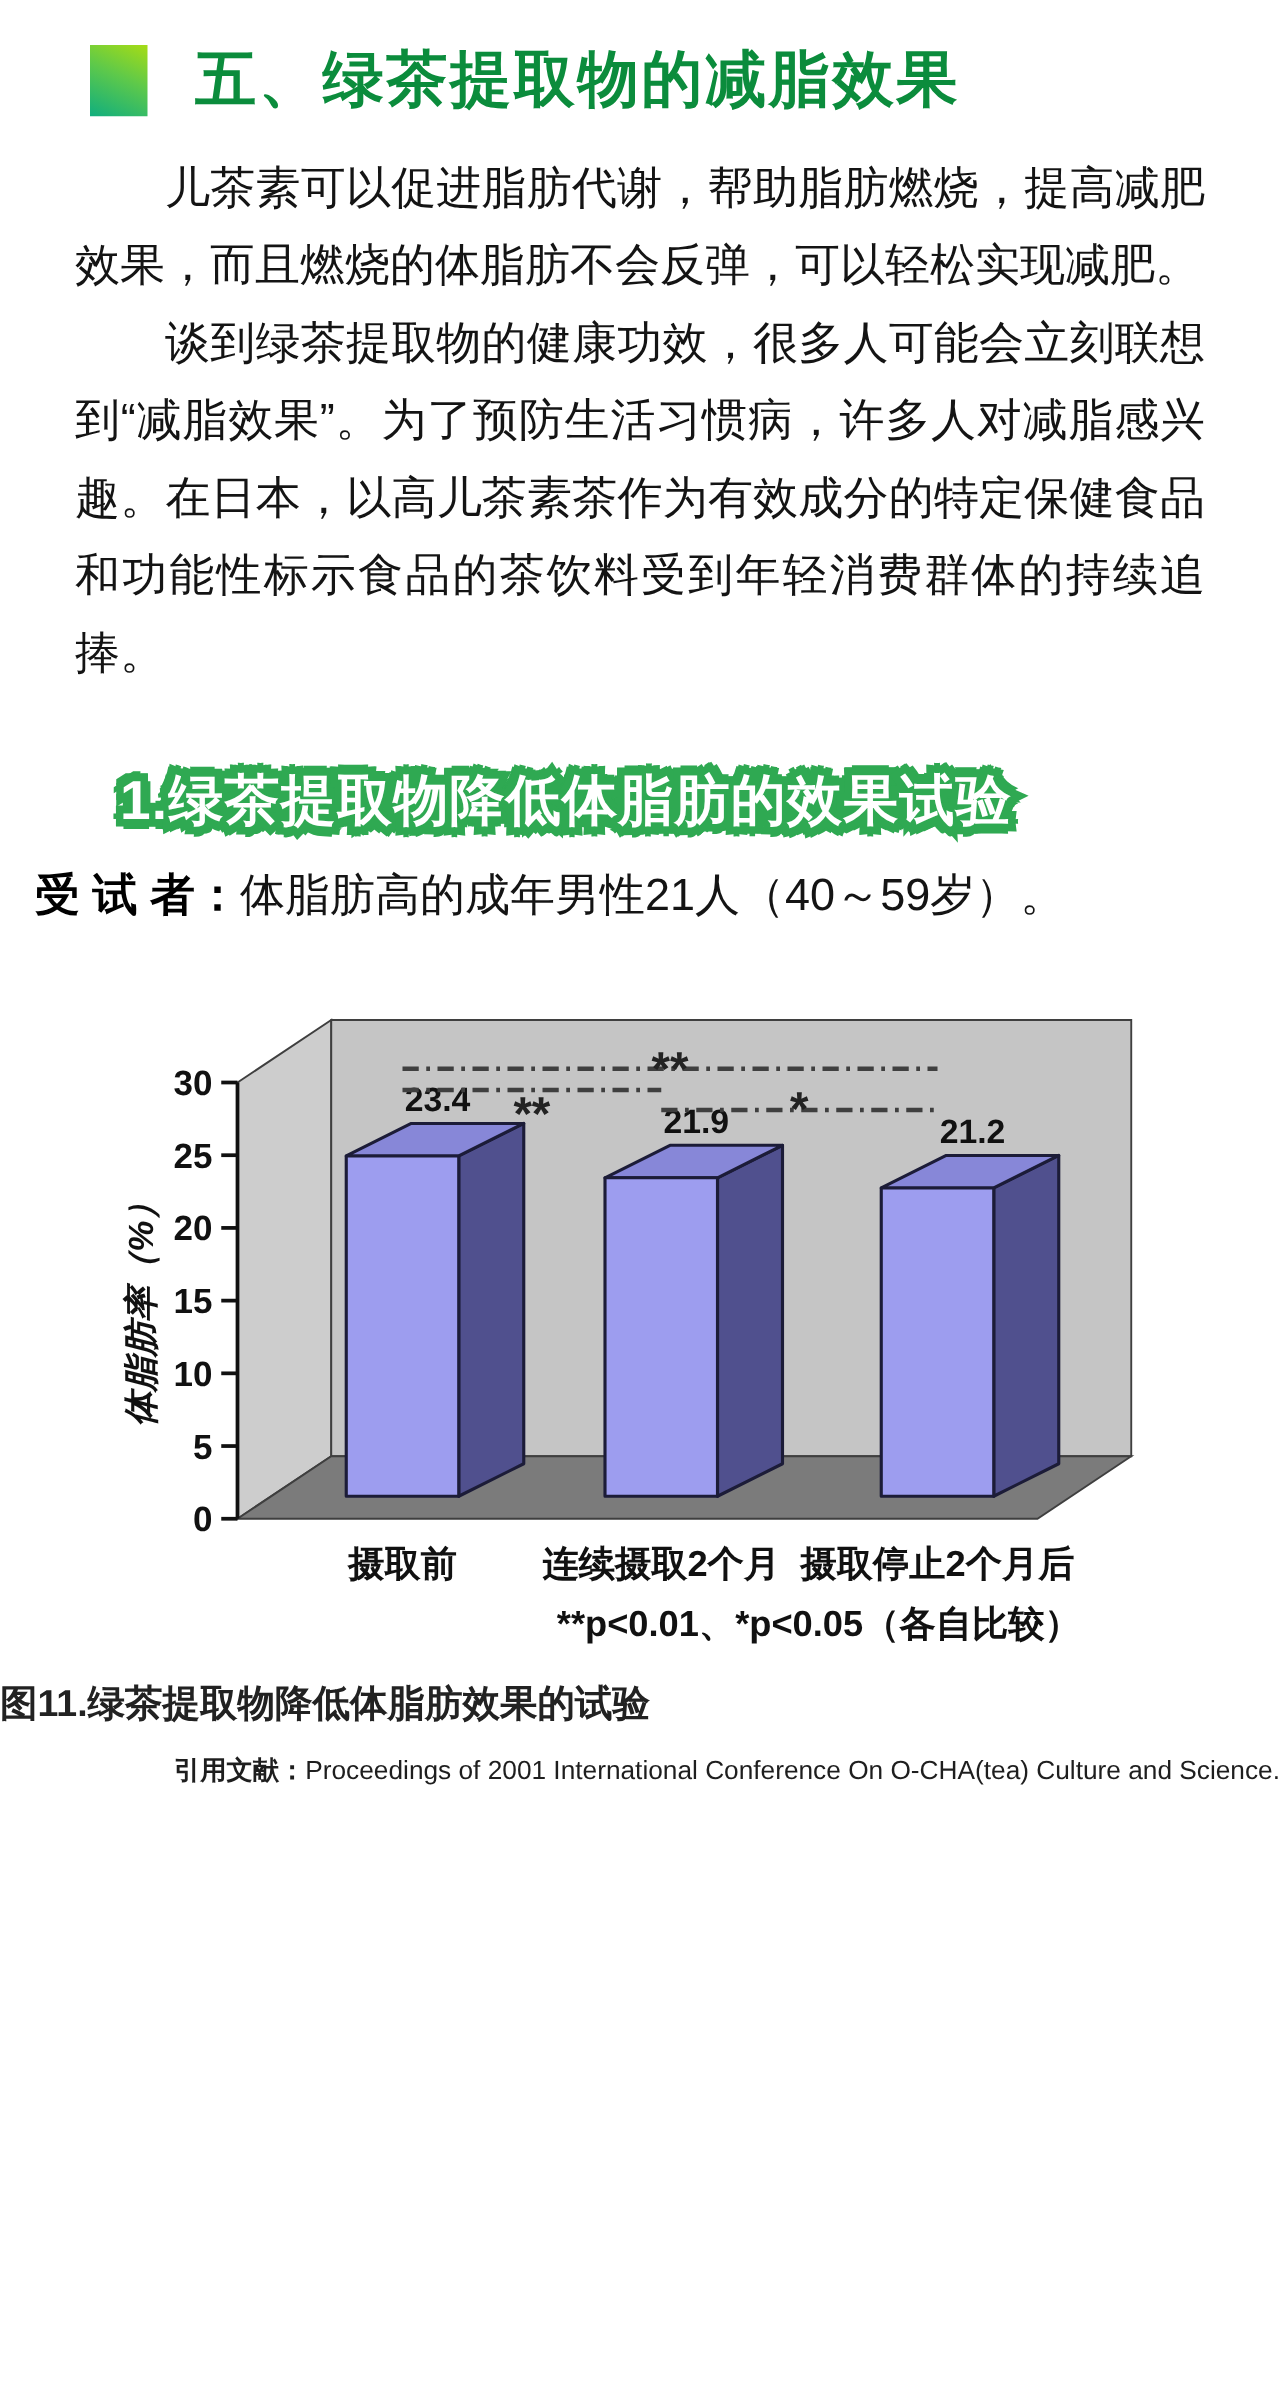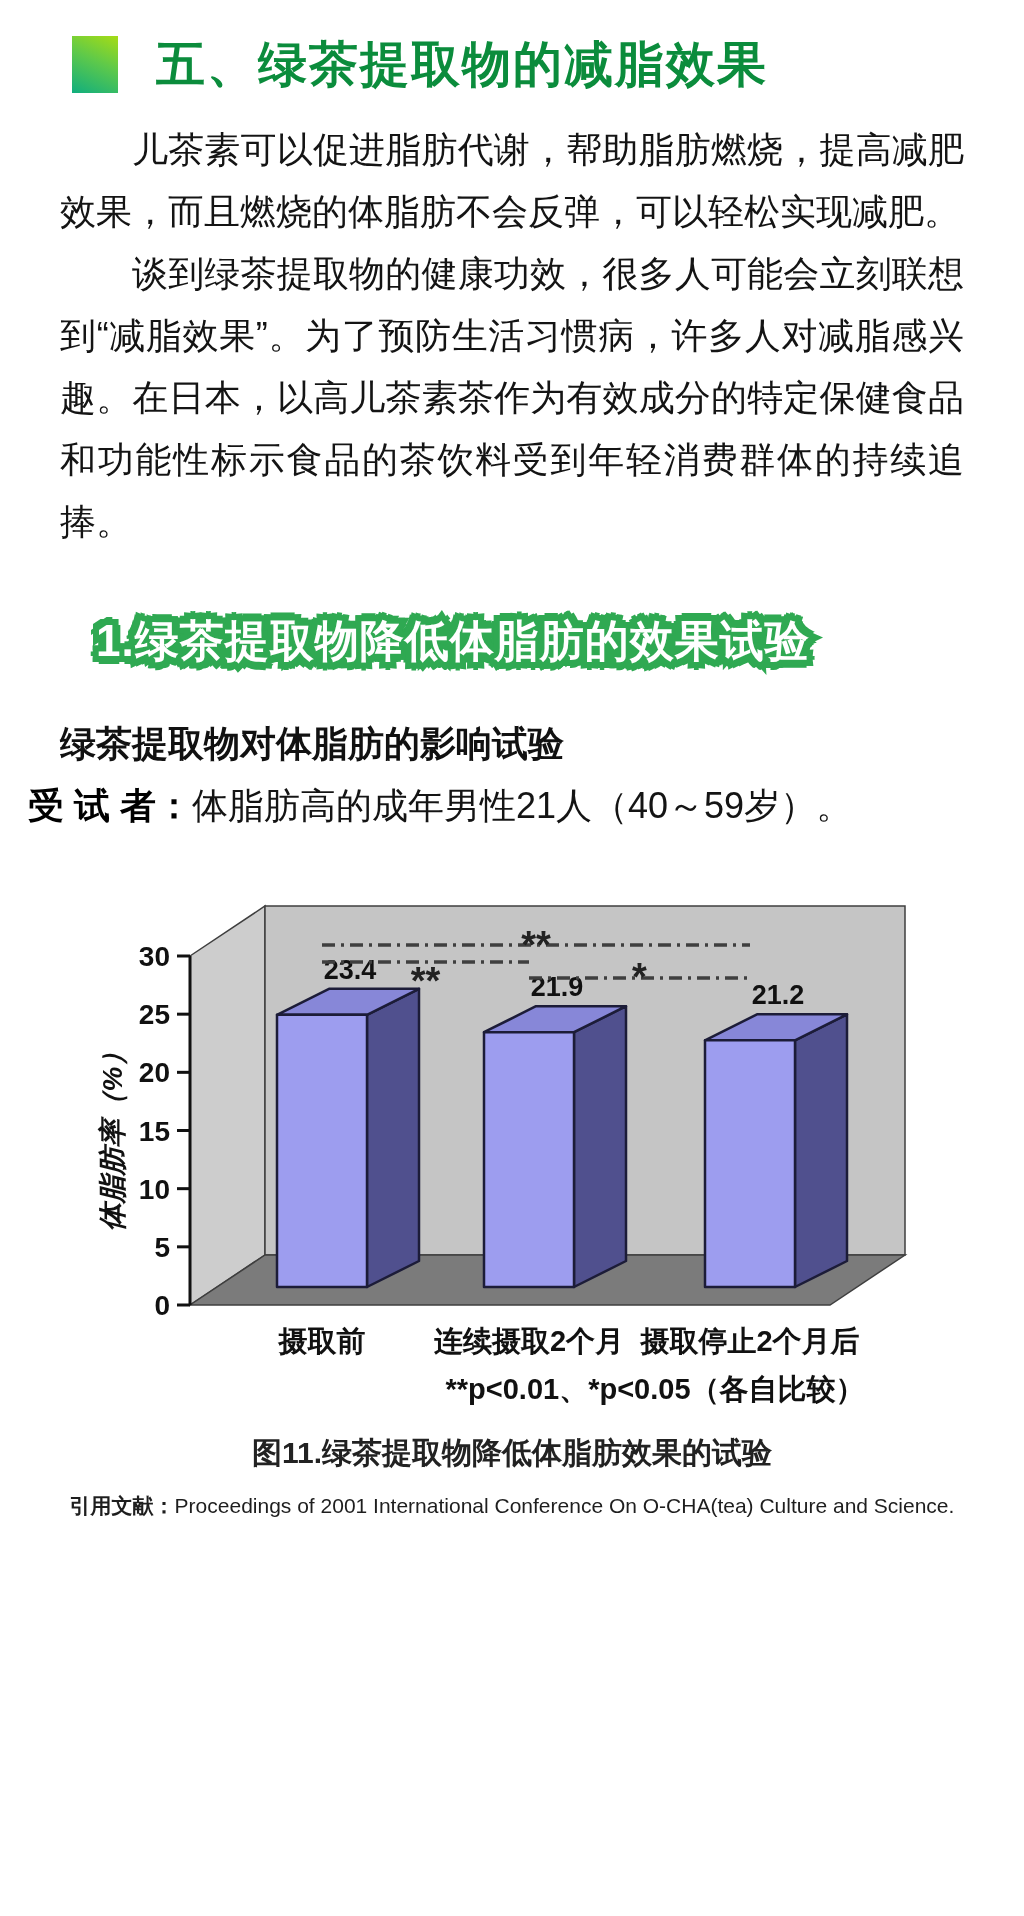--- a/index.html
+++ b/index.html
@@ -48,25 +48,25 @@
     font-size:36px;font-weight:bold;color:#111;line-height:50px;
   }
   .details{margin:6px 60px 0 28px;}
   .details p{margin:0;font-size:36px;line-height:62px;font-weight:500;text-align:justify;color:#141414;}
   .details .lbl{font-weight:bold;color:#000;}
   
   .chart-wrap{margin-top:46px;}
   .chart-wrap svg{display:block;}
   
   .caption{
-    margin:20px 0 0 0;text-align:center;
+    margin:20px 0 0 0;
     font-size:30px;font-weight:600;color:#222;
   }
   .citation{
-    margin:18px 0 0 0;text-align:center;
+    margin:18px 0 0 0;text-align:right;
     font-size:21px;font-weight:400;color:#1e1e1e;
   }
   .citation .lbl{font-weight:bold;}
 </style>
 </head>
 <body>
 
 <div class="page">
 
   <div class="header">
@@ -77,21 +77,20 @@
   <div class="intro">
     <p class="body-p">儿茶素可以促进脂肪代谢，帮助脂肪燃烧，提高减肥效果，而且燃烧的体脂肪不会反弹，可以轻松实现减肥。</p>
     <p class="body-p">谈到绿茶提取物的健康功效，很多人可能会立刻联想到“减脂效果”。为了预防生活习惯病，许多人对减脂感兴趣。在日本，以高儿茶素茶作为有效成分的特定保健食品和功能性标示食品的茶饮料受到年轻消费群体的持续追捧。</p>
   </div>
 
   <div class="bubble">
     <span class="stroke" aria-hidden="true">1.绿茶提取物降低体脂肪的效果试验</span>
     <span class="fill">1.绿茶提取物降低体脂肪的效果试验</span>
   </div>
 
-  <p class="subtitle">绿茶提取物对体脂肪的影响试验</p>
 
   <div class="details">
     <p><span class="lbl">受 试 者：</span><span>体脂肪高的成年男性21人（40～59岁）。</span></p>
   </div>
 
   <div class="chart-wrap" id="chart">
       <svg width="1024" height="530" viewBox="0 0 1024 530">
         <polygon points="190,73 265,23 265,372 190,422" fill="#cdcdcd" stroke="#3f3f3f" stroke-width="1.5"></polygon>
         <polygon points="265,23 905,23 905,372 265,372" fill="#c5c5c5" stroke="#3f3f3f" stroke-width="1.5"></polygon>
         <polygon points="190,422 830,422 905,372 265,372" fill="#7b7b7b" stroke="#3f3f3f" stroke-width="1.5"></polygon>

